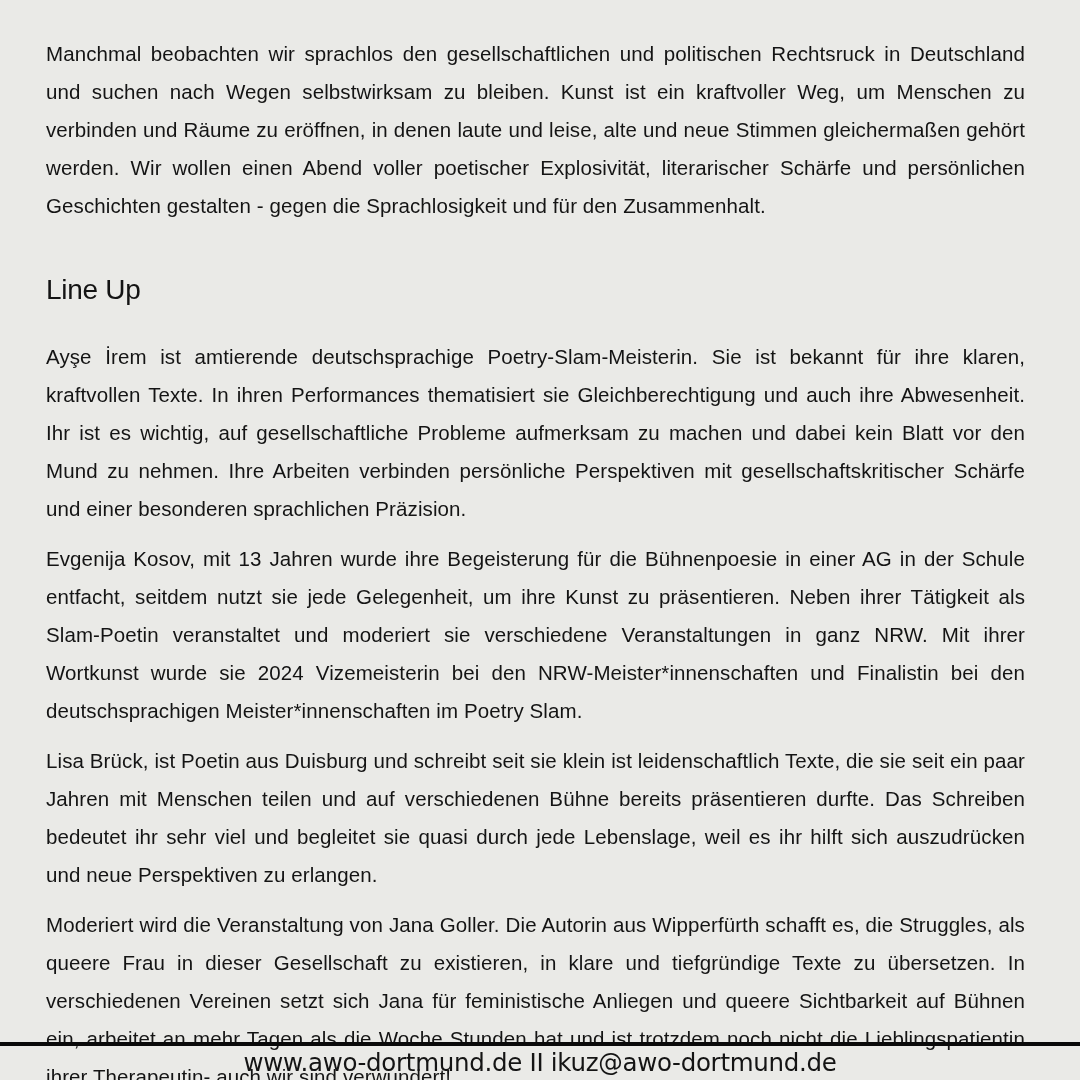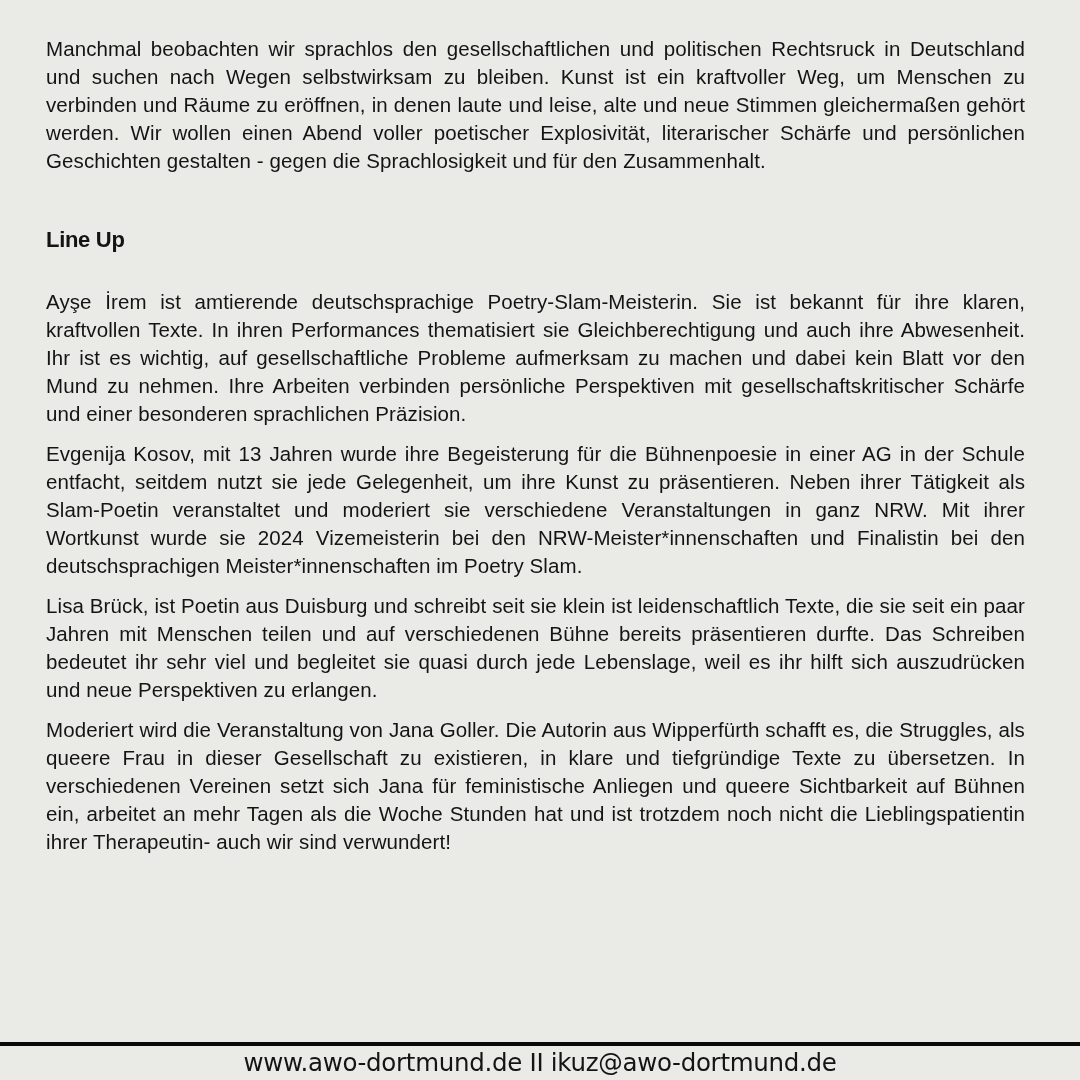--- a/index.html
+++ b/index.html
@@ -16,31 +16,31 @@
       font-family: "Liberation Sans", "DejaVu Sans", sans-serif;
     }
     .content {
       position: absolute;
       left: 46px;
       top: 35px;
       width: 979px;
     }
     .para {
       font-size: 20.5px;
-      line-height: 28px;
+      line-height: 38px;
       text-align: justify;
       margin: 0;
       letter-spacing: 0.1px;
     }
     .intro {
       margin-bottom: 50px;
     }
     .heading {
-      font-size: 22px;
-      font-weight: bold;
+      font-size: 28px;
+      font-weight: normal;
       margin: 8px 0 33px 0;
       line-height: 30px;
       letter-spacing: -0.3px;
     }
     .bio {
       margin-bottom: 12px;
     }
     .name {
       font-weight: normal;
     }

